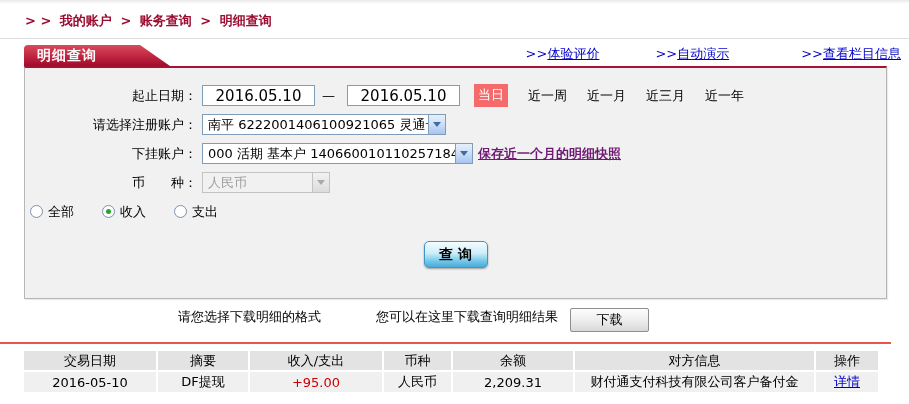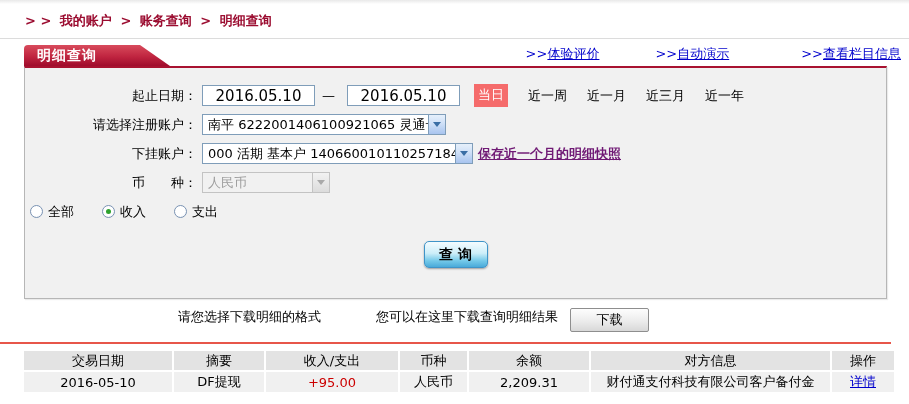--- a/index.html
+++ b/index.html
@@ -99,21 +99,21 @@
     font-family: inherit; font-size: 13px; cursor: pointer;
   }
 
   .red-line { margin-top: 9px; width: 891px; height: 2px; background: #e7564a; }
 
   table.detail { margin: 5px 0 0 22px; border-collapse: separate; border-spacing: 2px 2px; table-layout: fixed; }
   table.detail th, table.detail td { text-align: center; font-weight: normal; font-size: 13px;
     padding: 0; overflow: hidden; white-space: nowrap; }
   table.detail th { background: #e3e3e3; height: 19px; }
   table.detail td { background: #f0f0f0; height: 20px; }
-  .c0 { width: 148px; } .c1 { width: 90px; } .c2 { width: 132px; } .c3 { width: 67px; }
+  .c0 { width: 132px; } .c1 { width: 90px; } .c2 { width: 132px; } .c3 { width: 67px; }
   .c4 { width: 120px; } .c5 { width: 239px; } .c6 { width: 62px; }
   .amount-pos { color: #cc0000; }
   .detail-link { color: #0000cc; text-decoration: underline; cursor: pointer; }
 </style>
 </head>
 <body>
 
 <div class="top-strip"></div>
 
 <div class="breadcrumb">

